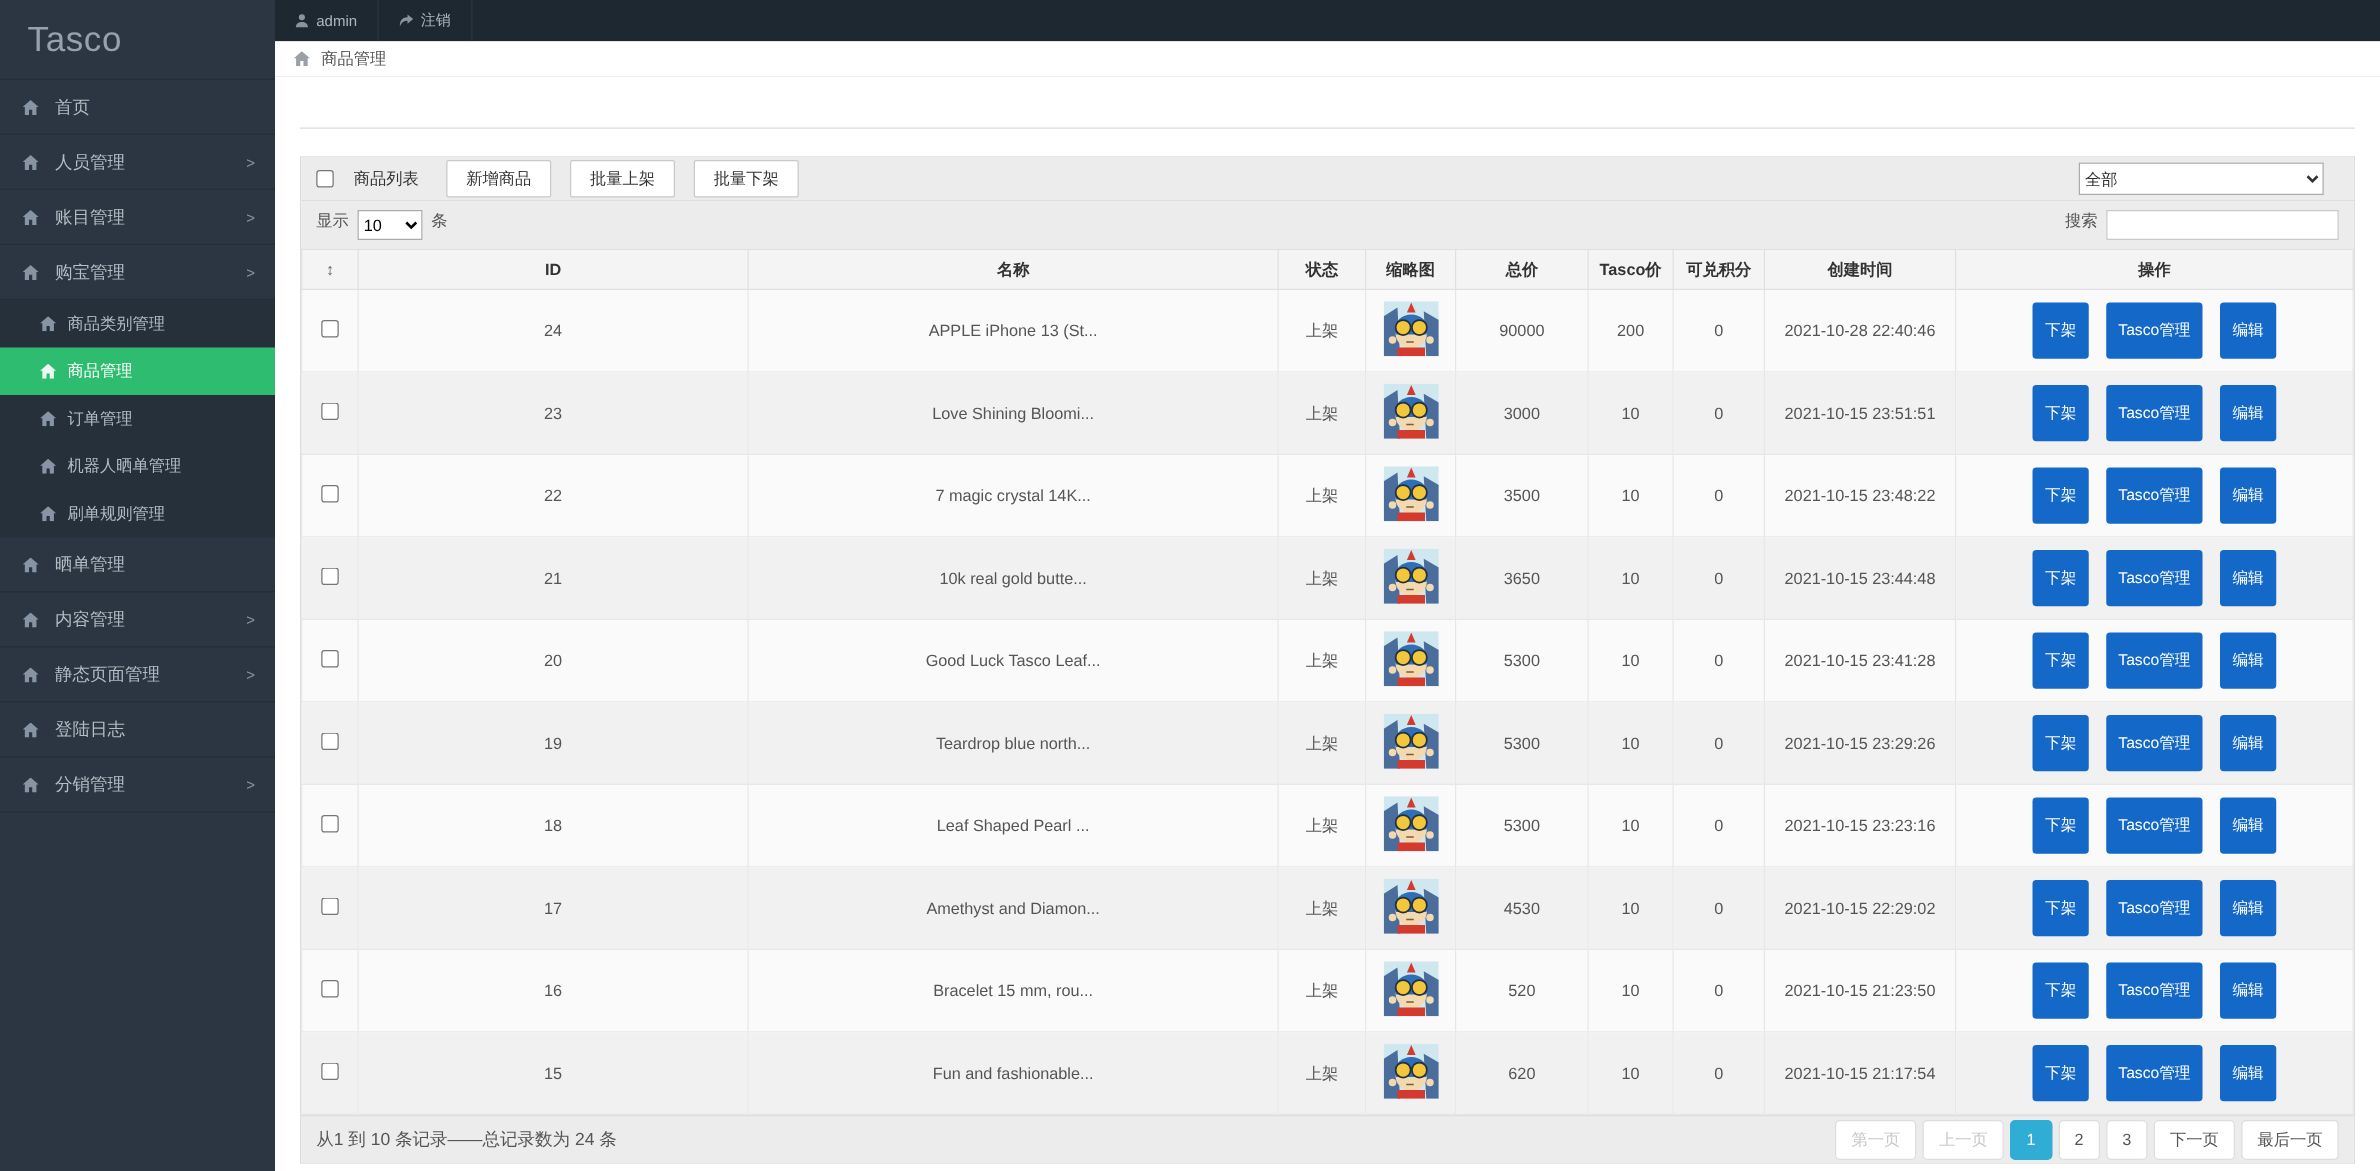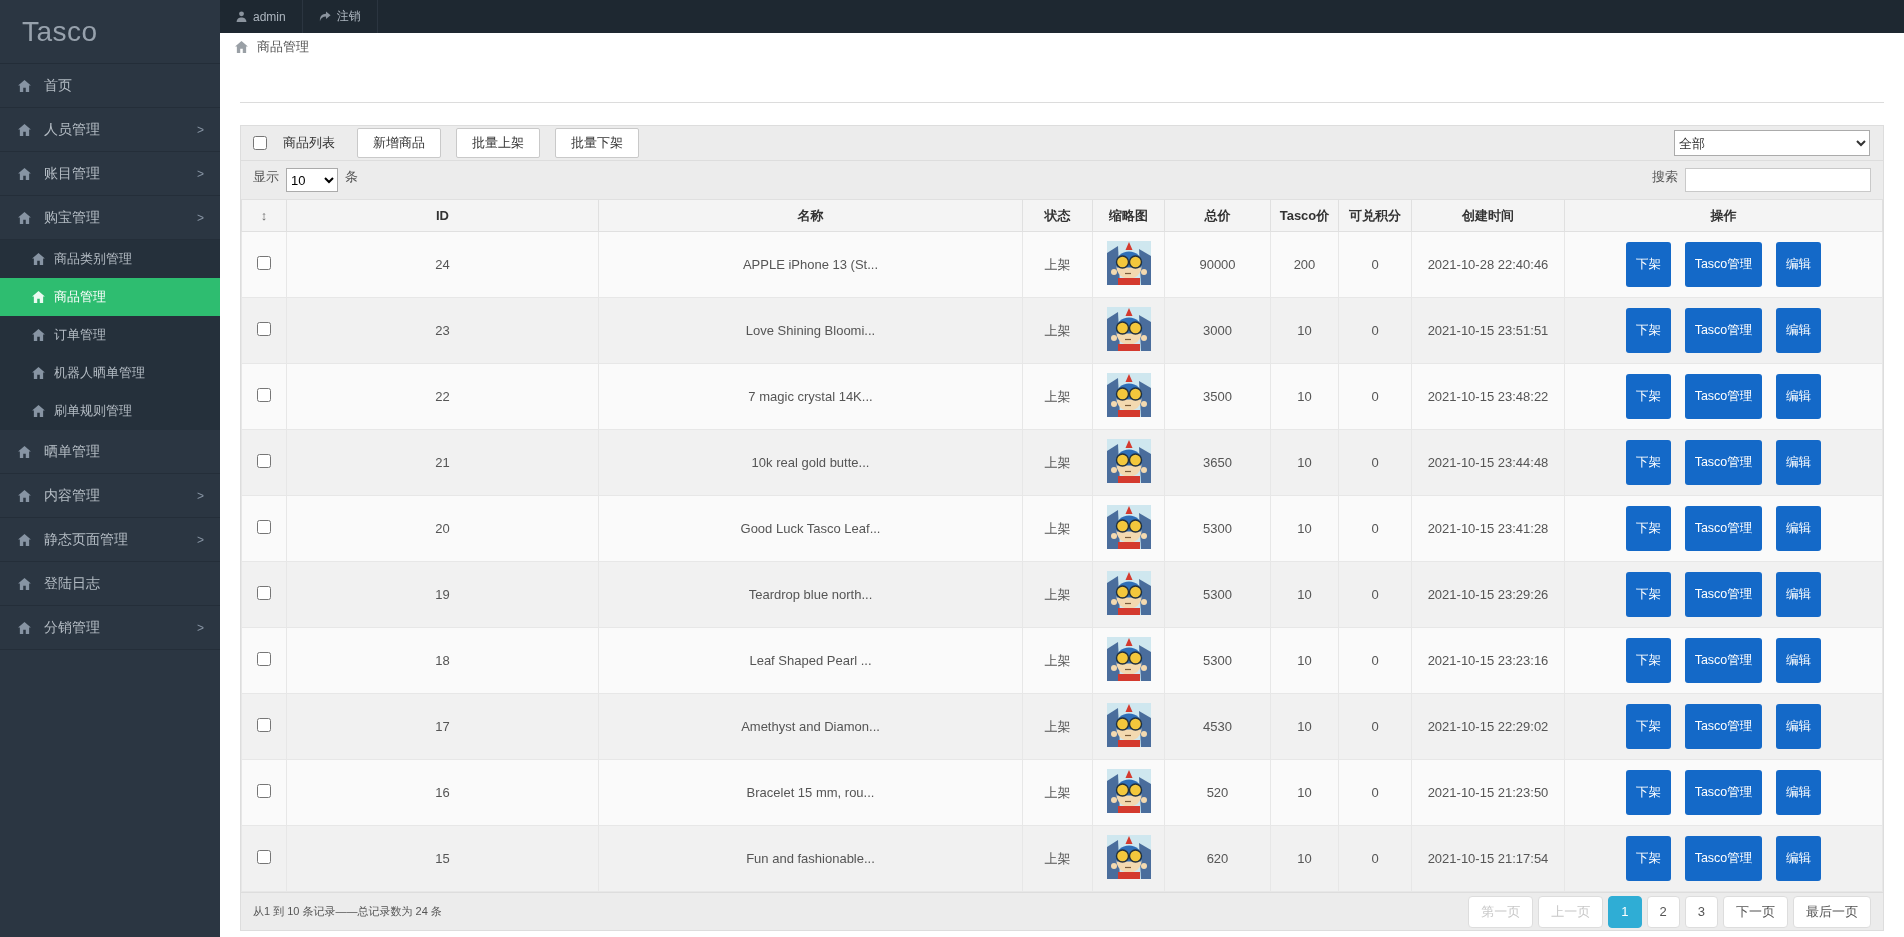--- a/index.html
+++ b/index.html
@@ -38,21 +38,21 @@
   .grid-block { margin-top:22px; border:1px solid #ddd; }
 
   
   .toolbar-row { height:35px; background:#ececec; border-bottom:1px solid #ddd;
                  display:flex; align-items:center; padding:0 12px; }
   .toolbar-row input[type=checkbox] { width:14px; height:14px; margin-right:16px; }
   .grid-title { font-size:13px; color:#333; margin-right:22px; }
   .tb-btn { background:#fff; border:1px solid #c9c9c9; border-radius:2px; color:#333;
             font-size:13px; padding:5px 15px; margin-right:15px; cursor:pointer;
             font-family:inherit; }
-  .cat-select { margin-left:auto; margin-right:1px; width:196px; height:26px;
+  .cat-select { margin-left:auto; margin-right:12px; width:196px; height:26px;
                 font-size:13px; color:#333; border:1px solid #ababab; background:#fff;
                 font-family:inherit; }
 
   
   .filter-row { height:38px; background:#ececec; display:flex; align-items:center;
                 justify-content:space-between; padding:0 12px; }
   .show-group, .search-group { display:flex; align-items:flex-start; gap:7px;
                 font-size:13px; color:#555; }
   .show-group select { width:52px; height:24px; font-size:13px; border:1px solid #ababab;
                 background:#fff; font-family:inherit; }
@@ -71,21 +71,21 @@
   td input[type=checkbox] { width:14px; height:14px; }
   .thumb { display:inline-block; width:44px; height:44px; line-height:0; }
   .btn-blue { background:#1469c8; color:#fff; border:none; border-radius:3px;
               padding:14px 10px; font-size:12.5px; margin:0 5px; cursor:pointer;
               font-family:inherit; }
 
   
   .footer-row { height:38px; background:#ececec; border-top:1px solid #ddd;
                 display:flex; align-items:center; justify-content:space-between;
                 padding:0 12px; }
-  .summary { font-size:11px; color:#555; }
+  .summary { font-size:14px; color:#555; }
   .pg { display:flex; gap:5px; }
   .pg-btn { min-width:33px; padding:6px 12px; background:#fff; border:1px solid #ddd;
             border-radius:4px; font-size:13px; color:#555; text-align:center;
             cursor:pointer; font-family:inherit; }
   .pg-btn.disabled { color:#c8c8c8; cursor:default; }
   .pg-btn.active { background:#2fadd5; border-color:#2fadd5; color:#fff; }
 </style>
 </head>
 <body>
 

